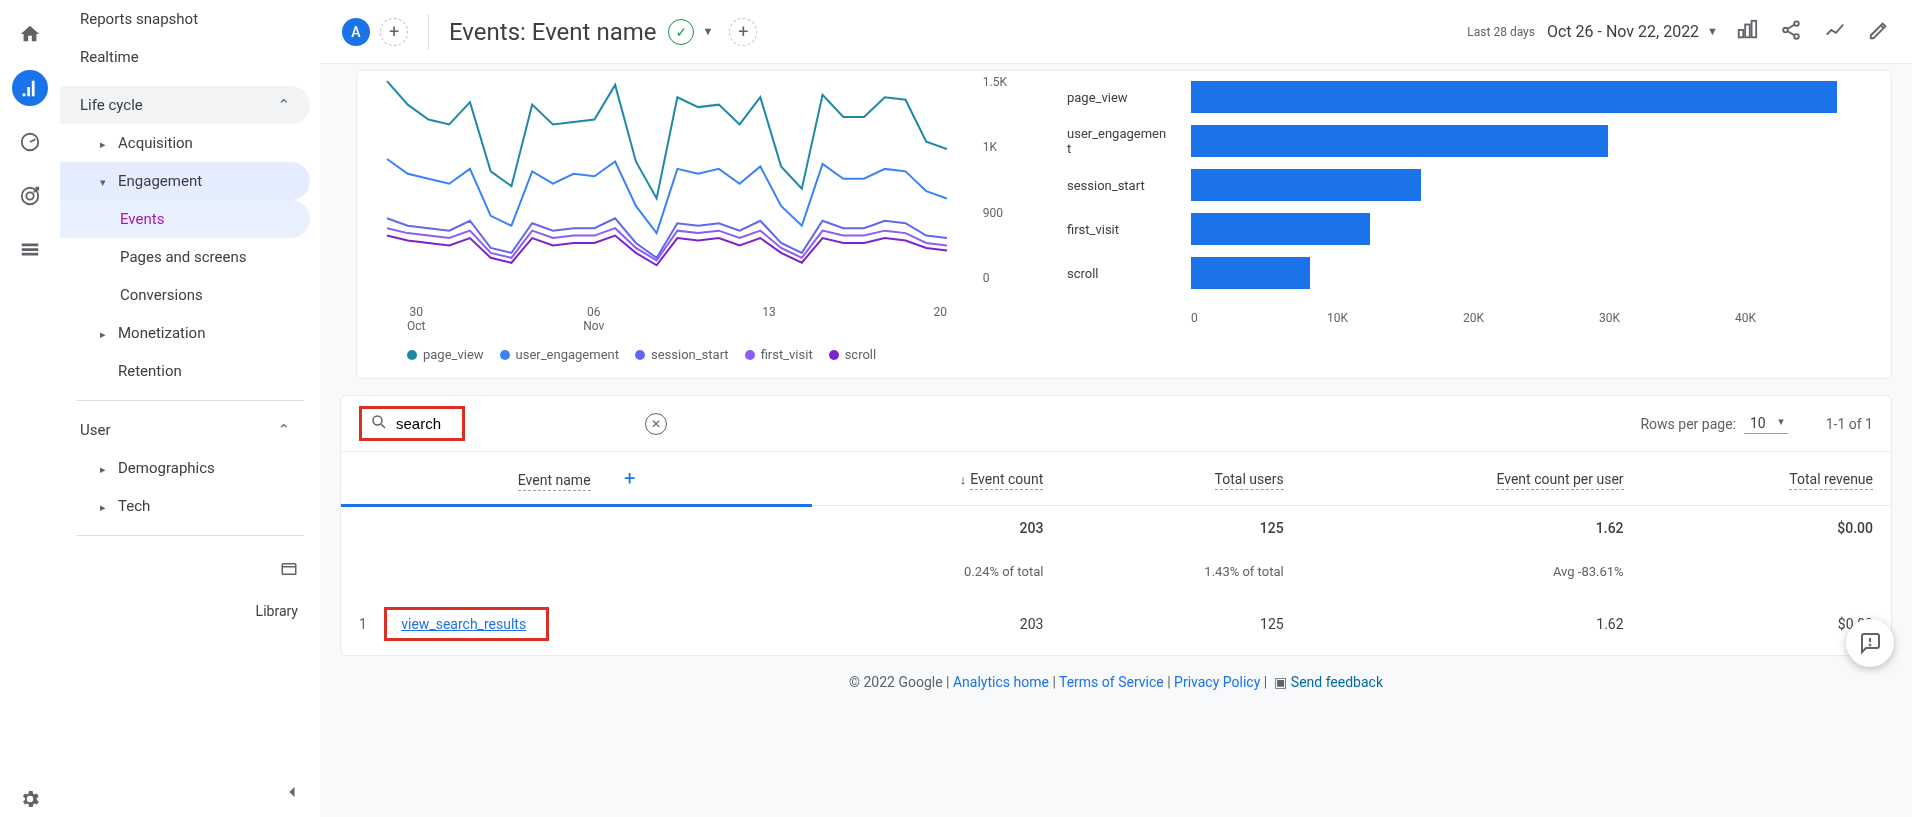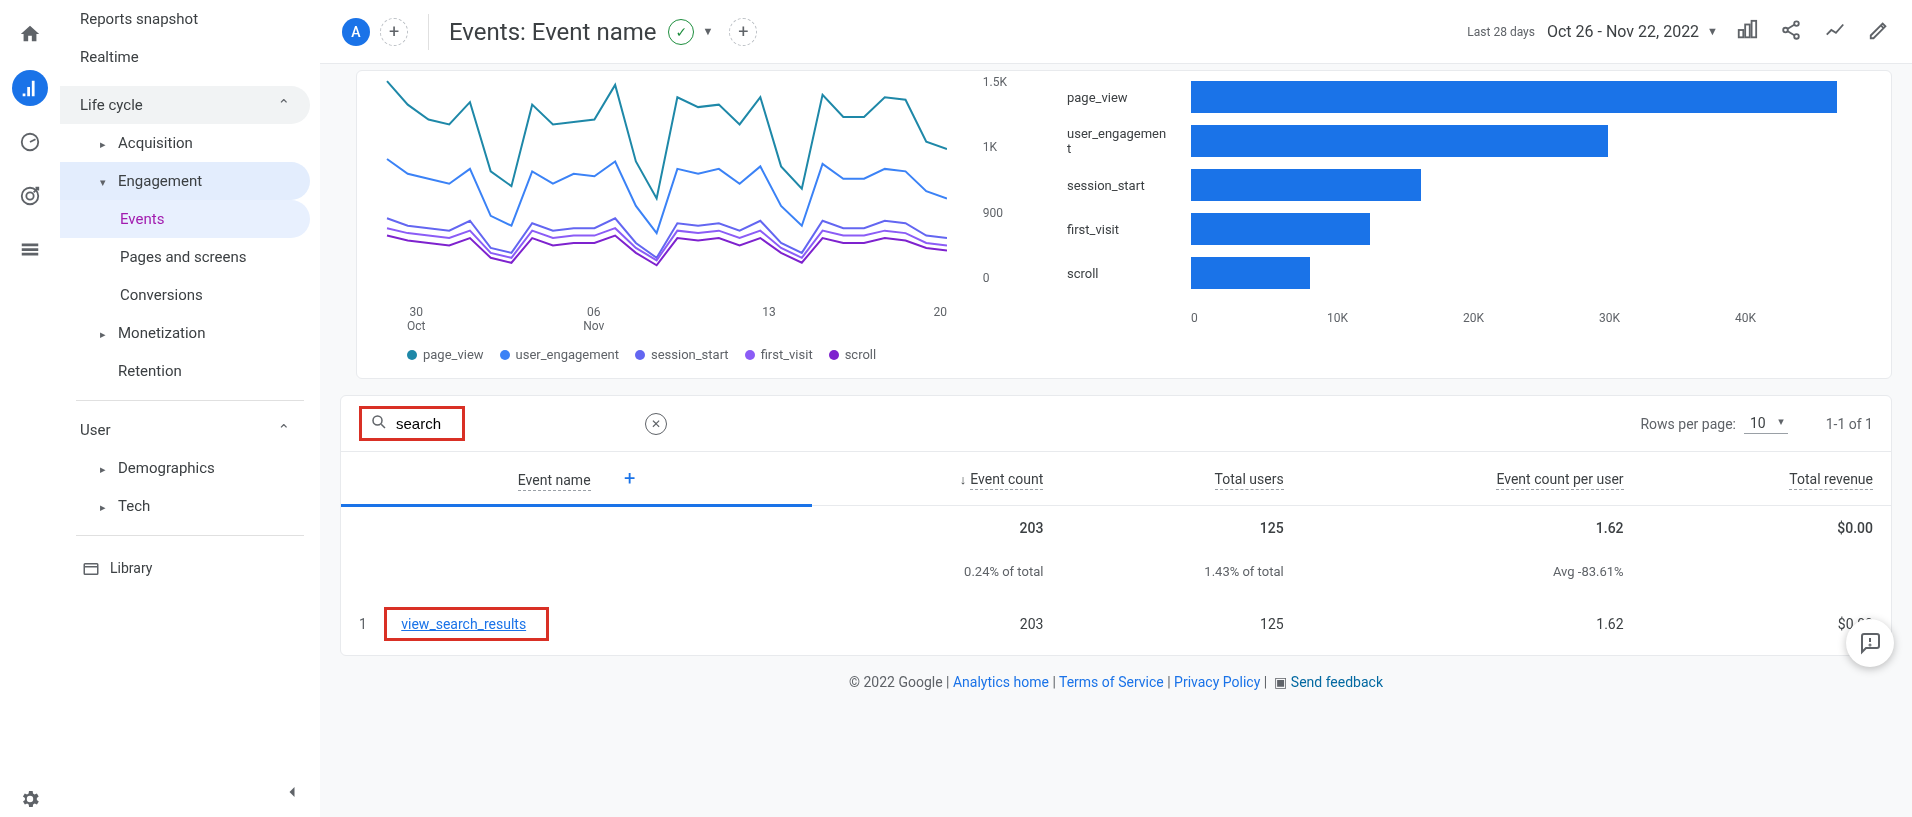--- a/index.html
+++ b/index.html
@@ -16,21 +16,21 @@
 
 .sidebar { width: 260px; background: #fff; position: relative; }
 .sidebar-item, .sidebar-group, .sidebar-sub { padding: 10px 20px; cursor: pointer; color: #3c4043; border-radius: 0 22px 22px 0; margin-right: 10px; font-size: 15px; }
 .sidebar-sub { padding-left: 40px; }
 .sidebar-subsub { padding: 10px 20px 10px 60px; cursor:pointer; border-radius: 0 22px 22px 0; margin-right:10px; font-size:15px; color:#3c4043; }
 .sidebar-group { background: #f1f3f4; display:flex; align-items:center; justify-content:space-between; }
 .sidebar-group.user { background: transparent; }
 .sidebar-sub.sel { background:#e3edfd; }
 .sidebar-subsub.active { background:#e8f0fe; color:#a21caf; }
 .sidebar hr { border:none; border-top:1px solid #e0e0e0; margin: 10px 16px; }
-.sidebar .lib { display:flex; align-items:flex-start; gap:10px; padding: 14px 22px; }
+.sidebar .lib { display:flex; align-items:flex-end; gap:22px; padding: 14px 22px; flex-direction: column; }
 .collapse-btn { position:absolute; bottom: 12px; right: 18px; color:#5f6368; cursor:pointer; }
 .caret { display:inline-block; width: 18px; color:#5f6368; font-size: 11px; }
 .group-arrow { color:#5f6368; }
 
 
 .main { flex:1; display:flex; flex-direction:column; background:#f8f9fa; position:relative; }
 .top-bar { height: 64px; display:flex; align-items:center; padding: 0 22px; border-bottom: 1px solid #e8eaed; background:#fff; }
 .pill-a { width:28px; height:28px; border-radius:50%; background:#1a73e8; color:#fff; display:flex; align-items:center; justify-content:center; font-weight:500; font-size:14px; }
 .pill-plus { width:28px; height:28px; border-radius:50%; border:1px dashed #bdc1c6; color:#5f6368; display:flex; align-items:center; justify-content:center; margin-left:10px; cursor:pointer; font-size:18px; }
 .vsep { width:1px; height:36px; background:#e0e0e0; margin: 0 20px; }

